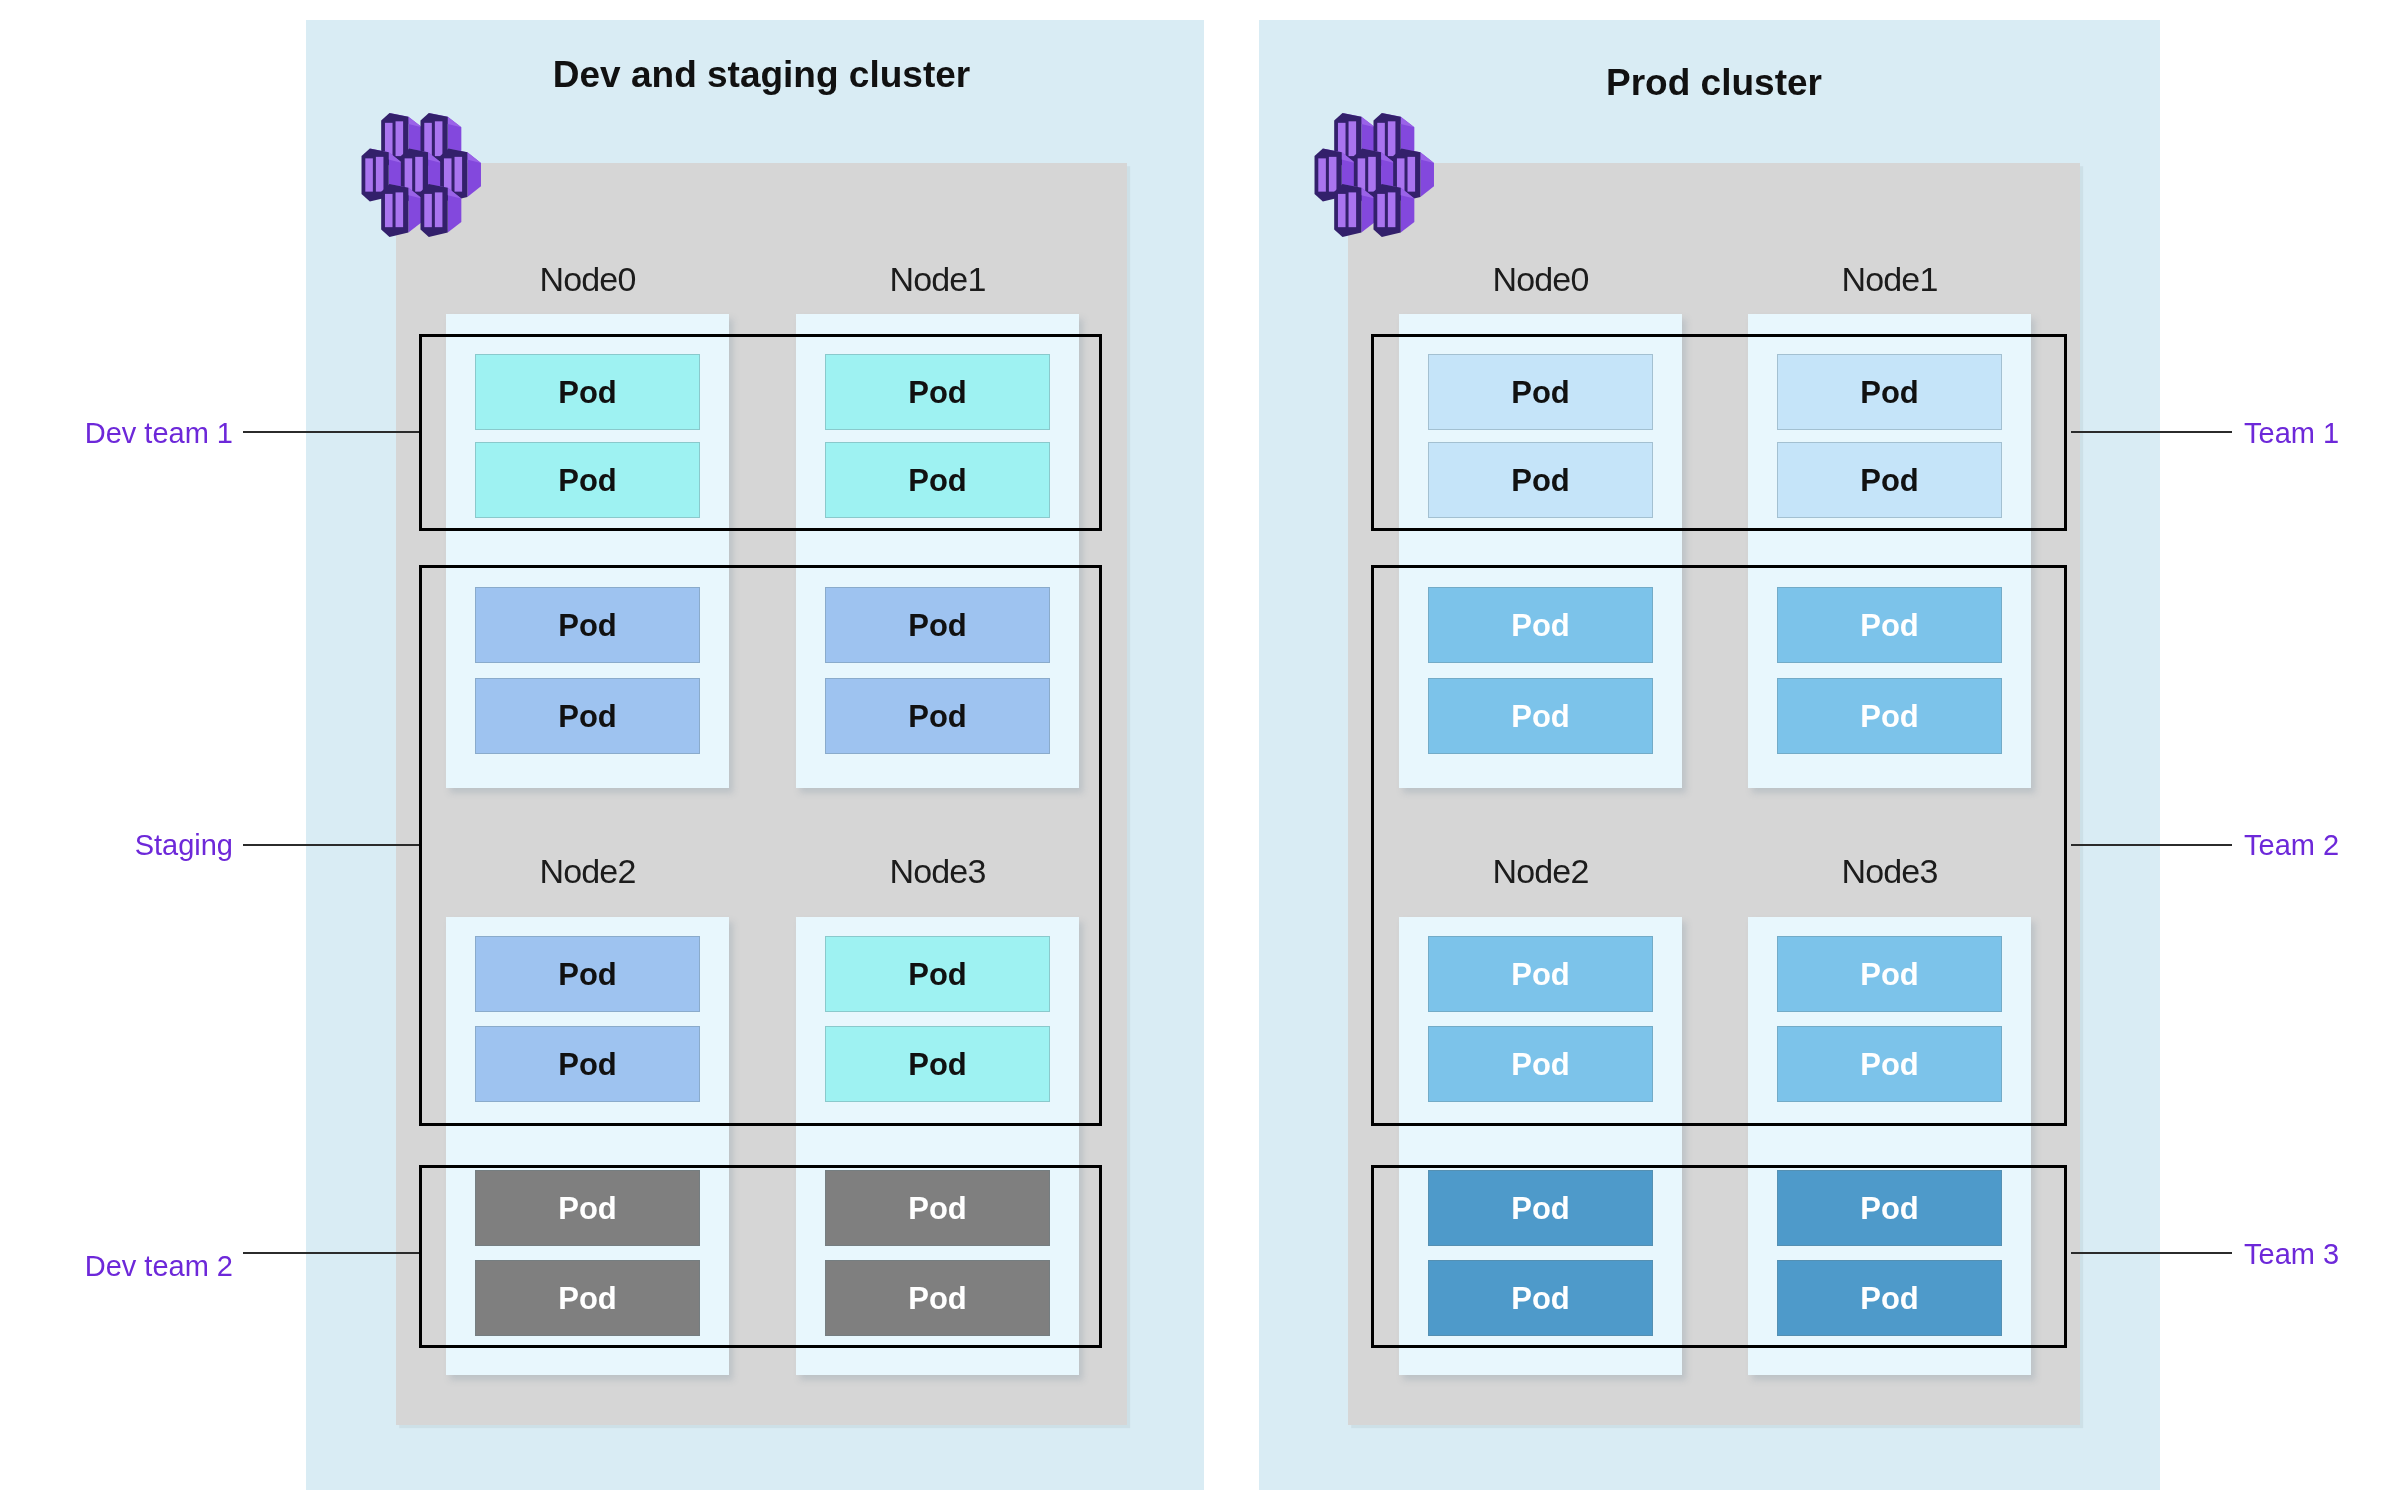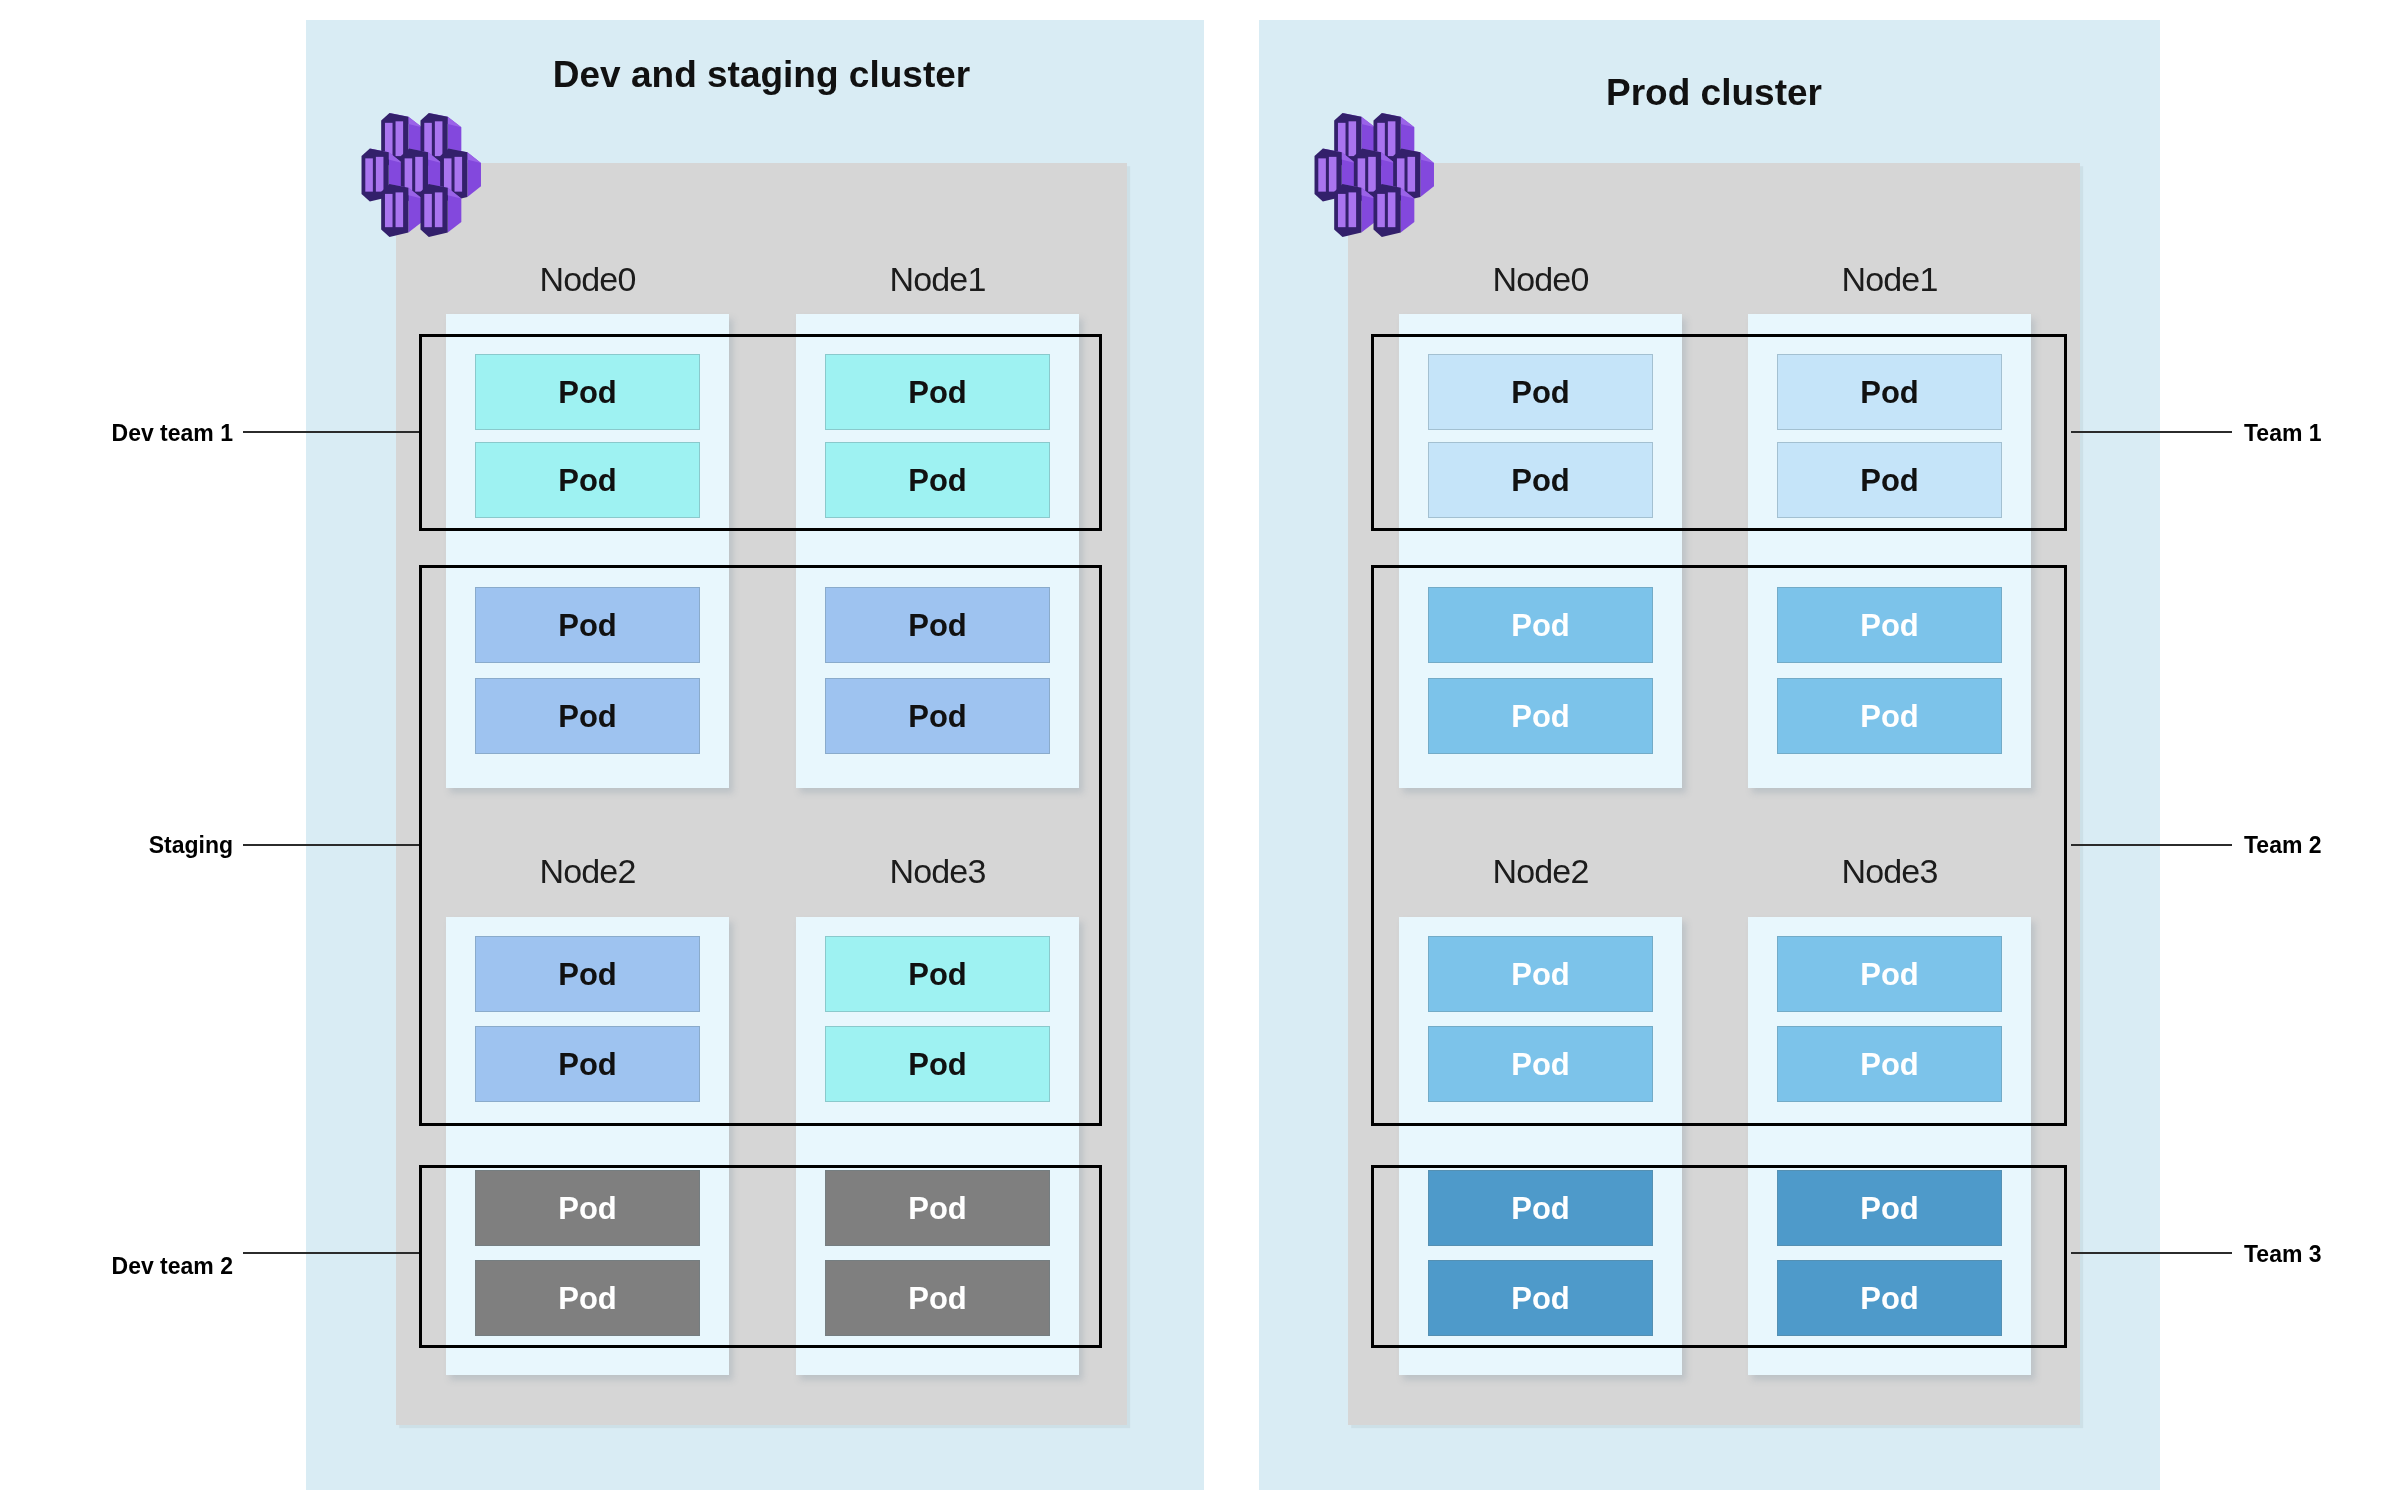--- a/index.html
+++ b/index.html
@@ -34,21 +34,21 @@
     font-size:31px;font-weight:700;
     border:0.8px solid rgba(100,125,135,0.35);
     box-sizing:border-box;
   }
   .group-rect{
     border:3.2px solid var(--group-border,#000);
     box-sizing:border-box;background:transparent;z-index:6;
   }
   .connector{height:2.4px;background:var(--connector,#2b2b2b);z-index:7;}
   .side-label{
-    width:225px;height:40px;font-size:23px;font-weight:700;color:#000000;line-height:40px;
+    width:225px;height:40px;font-size:29px;font-weight:400;color:#6d28d9;line-height:40px;
   }
   .side-label.left-side{text-align:right;}
   .side-label.right-side{text-align:left;}
   .icon{z-index:8;}
 </style>
 </head>
 <body>
 
 <div class="abs cluster-bg" style="left:306px;top:20px;width:898px;height:1470px;"></div>
 <div class="abs node-area" style="left:396px;top:163px;width:731px;height:1262px;"></div>
@@ -106,21 +106,21 @@
 
 <div class="abs side-label left-side" style="left:8px;top:413px;">Dev team 1</div>
 <div class="abs connector" style="left:243px;top:431px;width:176px;"></div>
 <div class="abs side-label left-side" style="left:8px;top:825px;">Staging</div>
 <div class="abs connector" style="left:243px;top:844px;width:176px;"></div>
 <div class="abs side-label left-side" style="left:8px;top:1234px;margin-top:12px;">Dev team 2</div>
 <div class="abs connector" style="left:243px;top:1252px;width:176px;"></div>
 
 <div class="abs cluster-bg" style="left:1259px;top:20px;width:901px;height:1470px;"></div>
 <div class="abs node-area" style="left:1348px;top:163px;width:732px;height:1262px;"></div>
-<div class="abs cluster-title" style="left:1348px;top:68px;width:732px;height:50px;">Prod cluster</div>
+<div class="abs cluster-title" style="left:1348px;top:58px;width:732px;height:50px;">Prod cluster</div>
 
 <svg class="abs icon" style="left:1313px;top:113px;" width="121" height="124" viewBox="0 0 160 164">
   <defs>
     <g id="hexunitB">
       <polygon points="38,5 56,19 56,50 38,64" fill="#8348dd"></polygon>
       <polygon points="13,0 38,5 56,19 31,13" fill="#9a63e8"></polygon>
       <polygon points="13,0 38,5 38,64 13,70 2,60 2,10" fill="#33206b"></polygon>
       <rect x="7" y="13" width="10" height="44" fill="#a974ef"></rect>
       <rect x="21" y="11" width="10" height="46" fill="#a974ef"></rect>
     </g>

